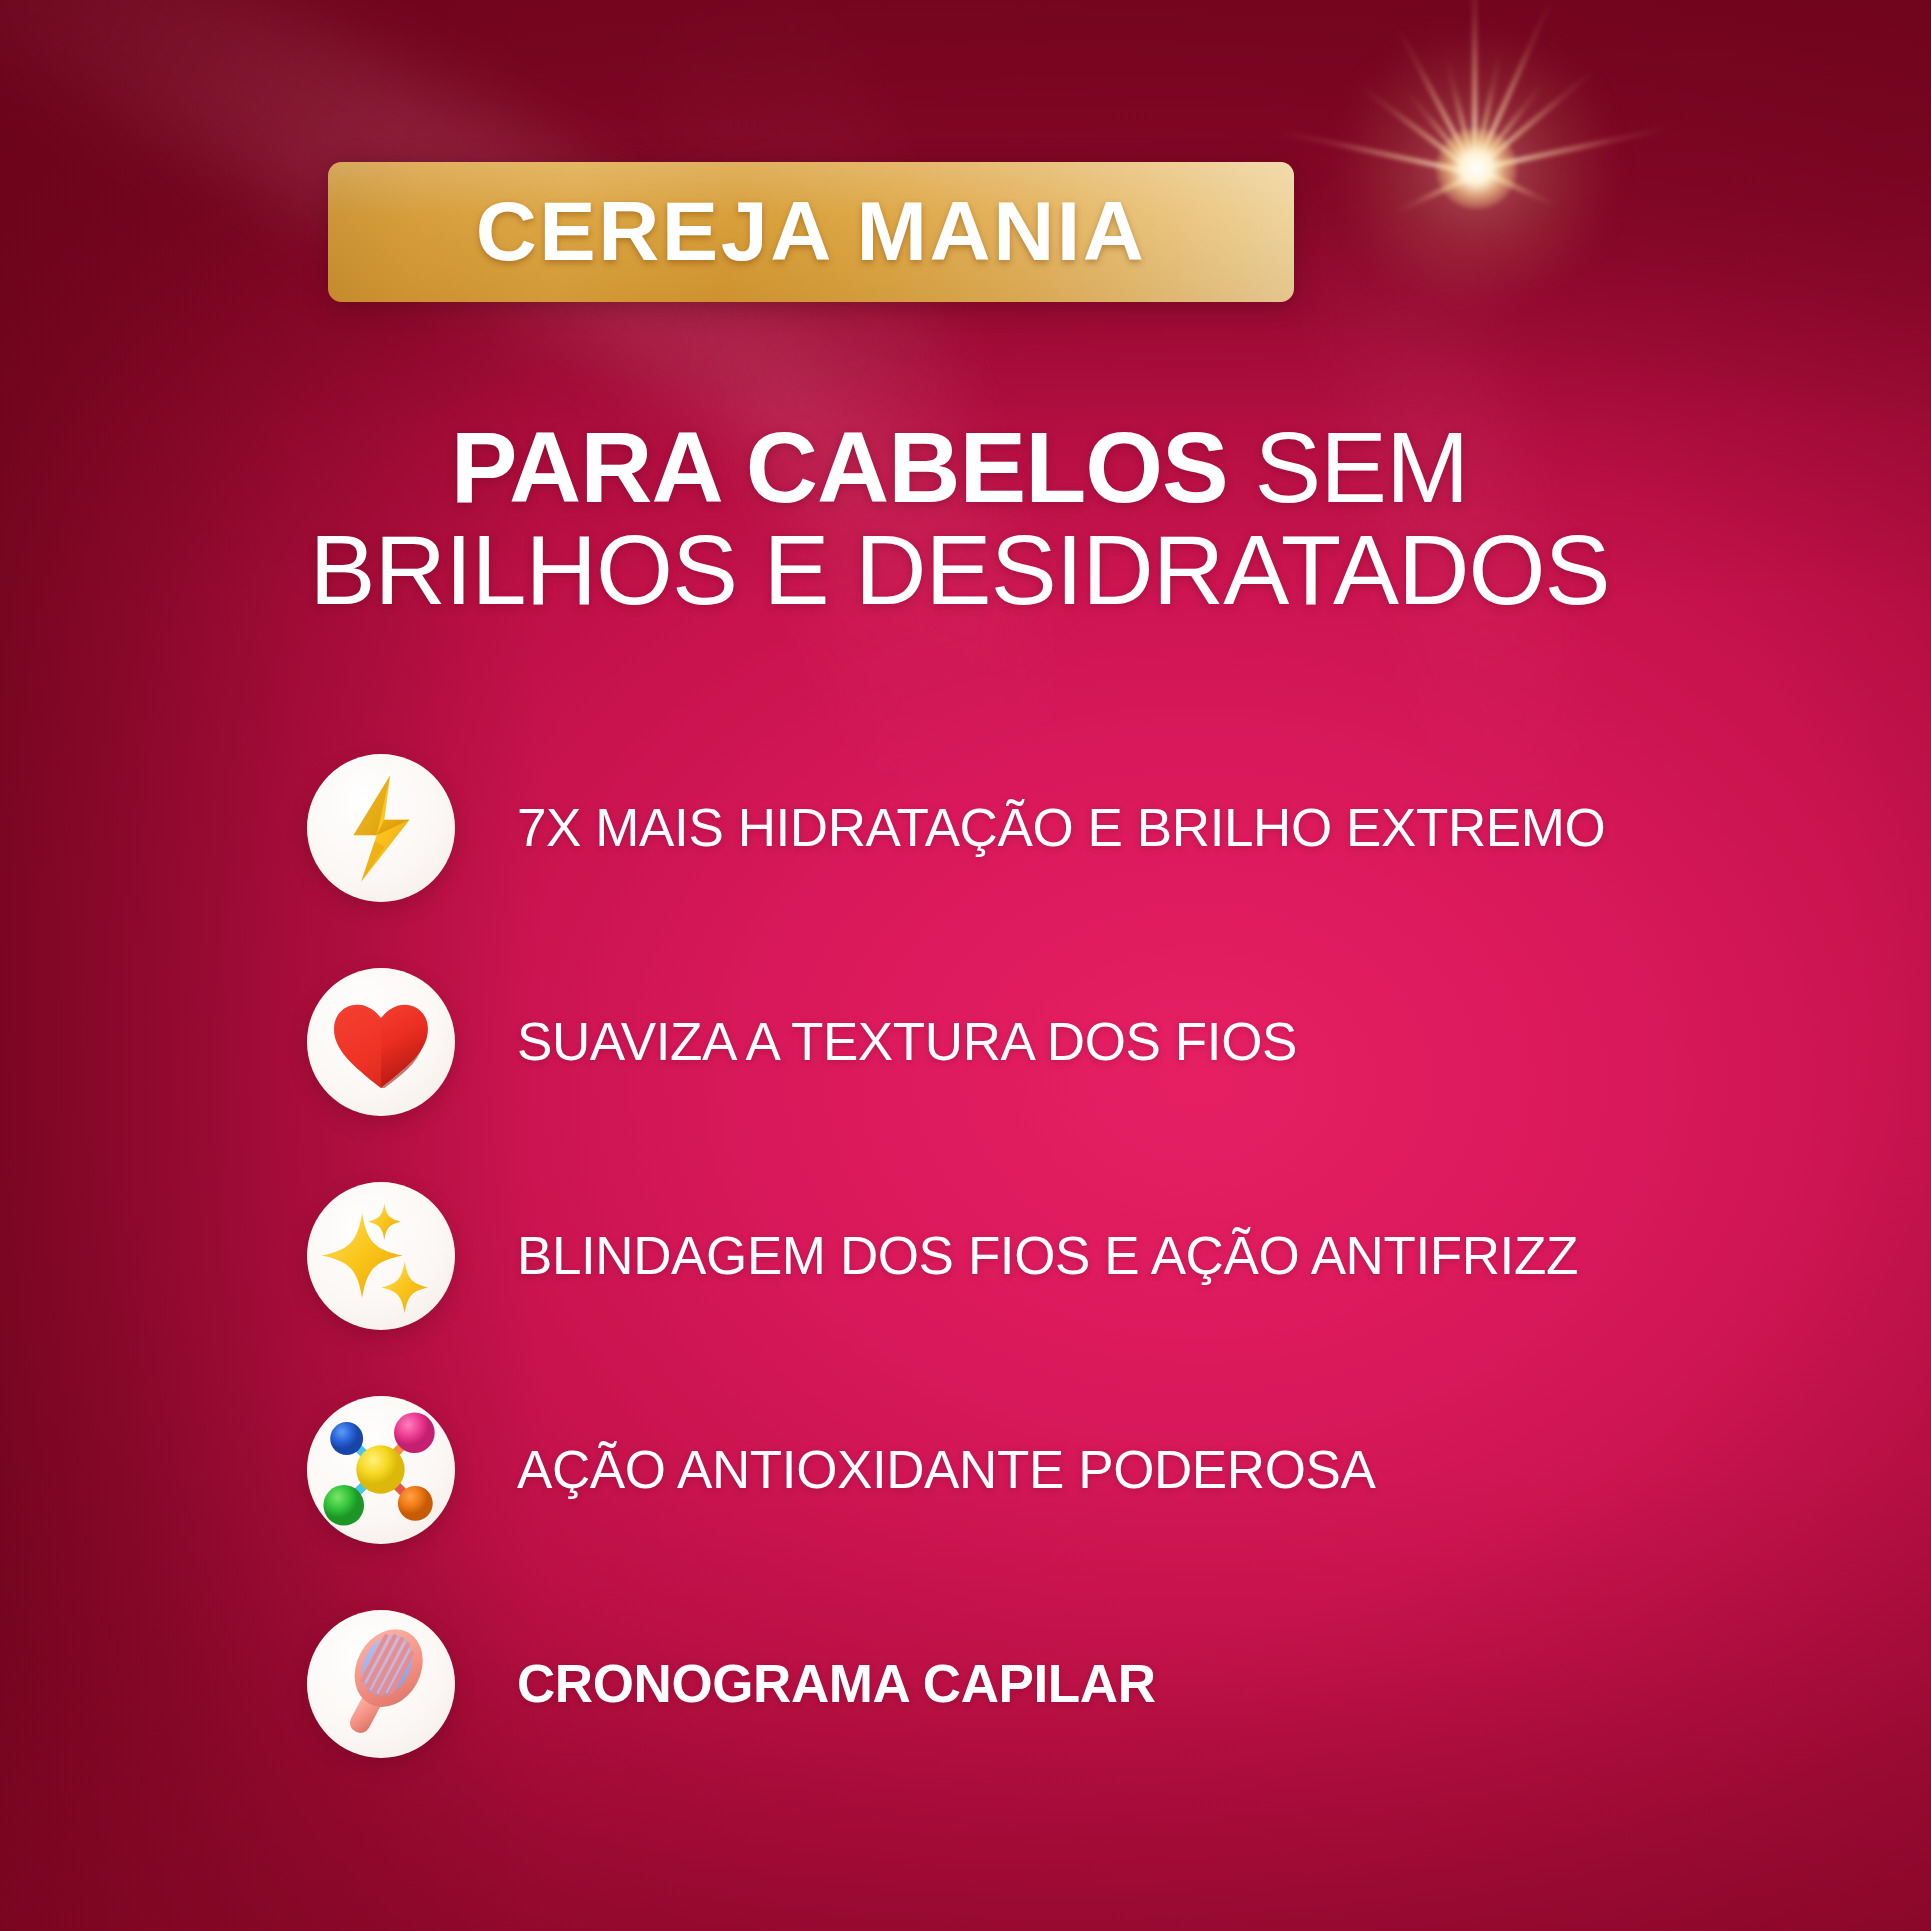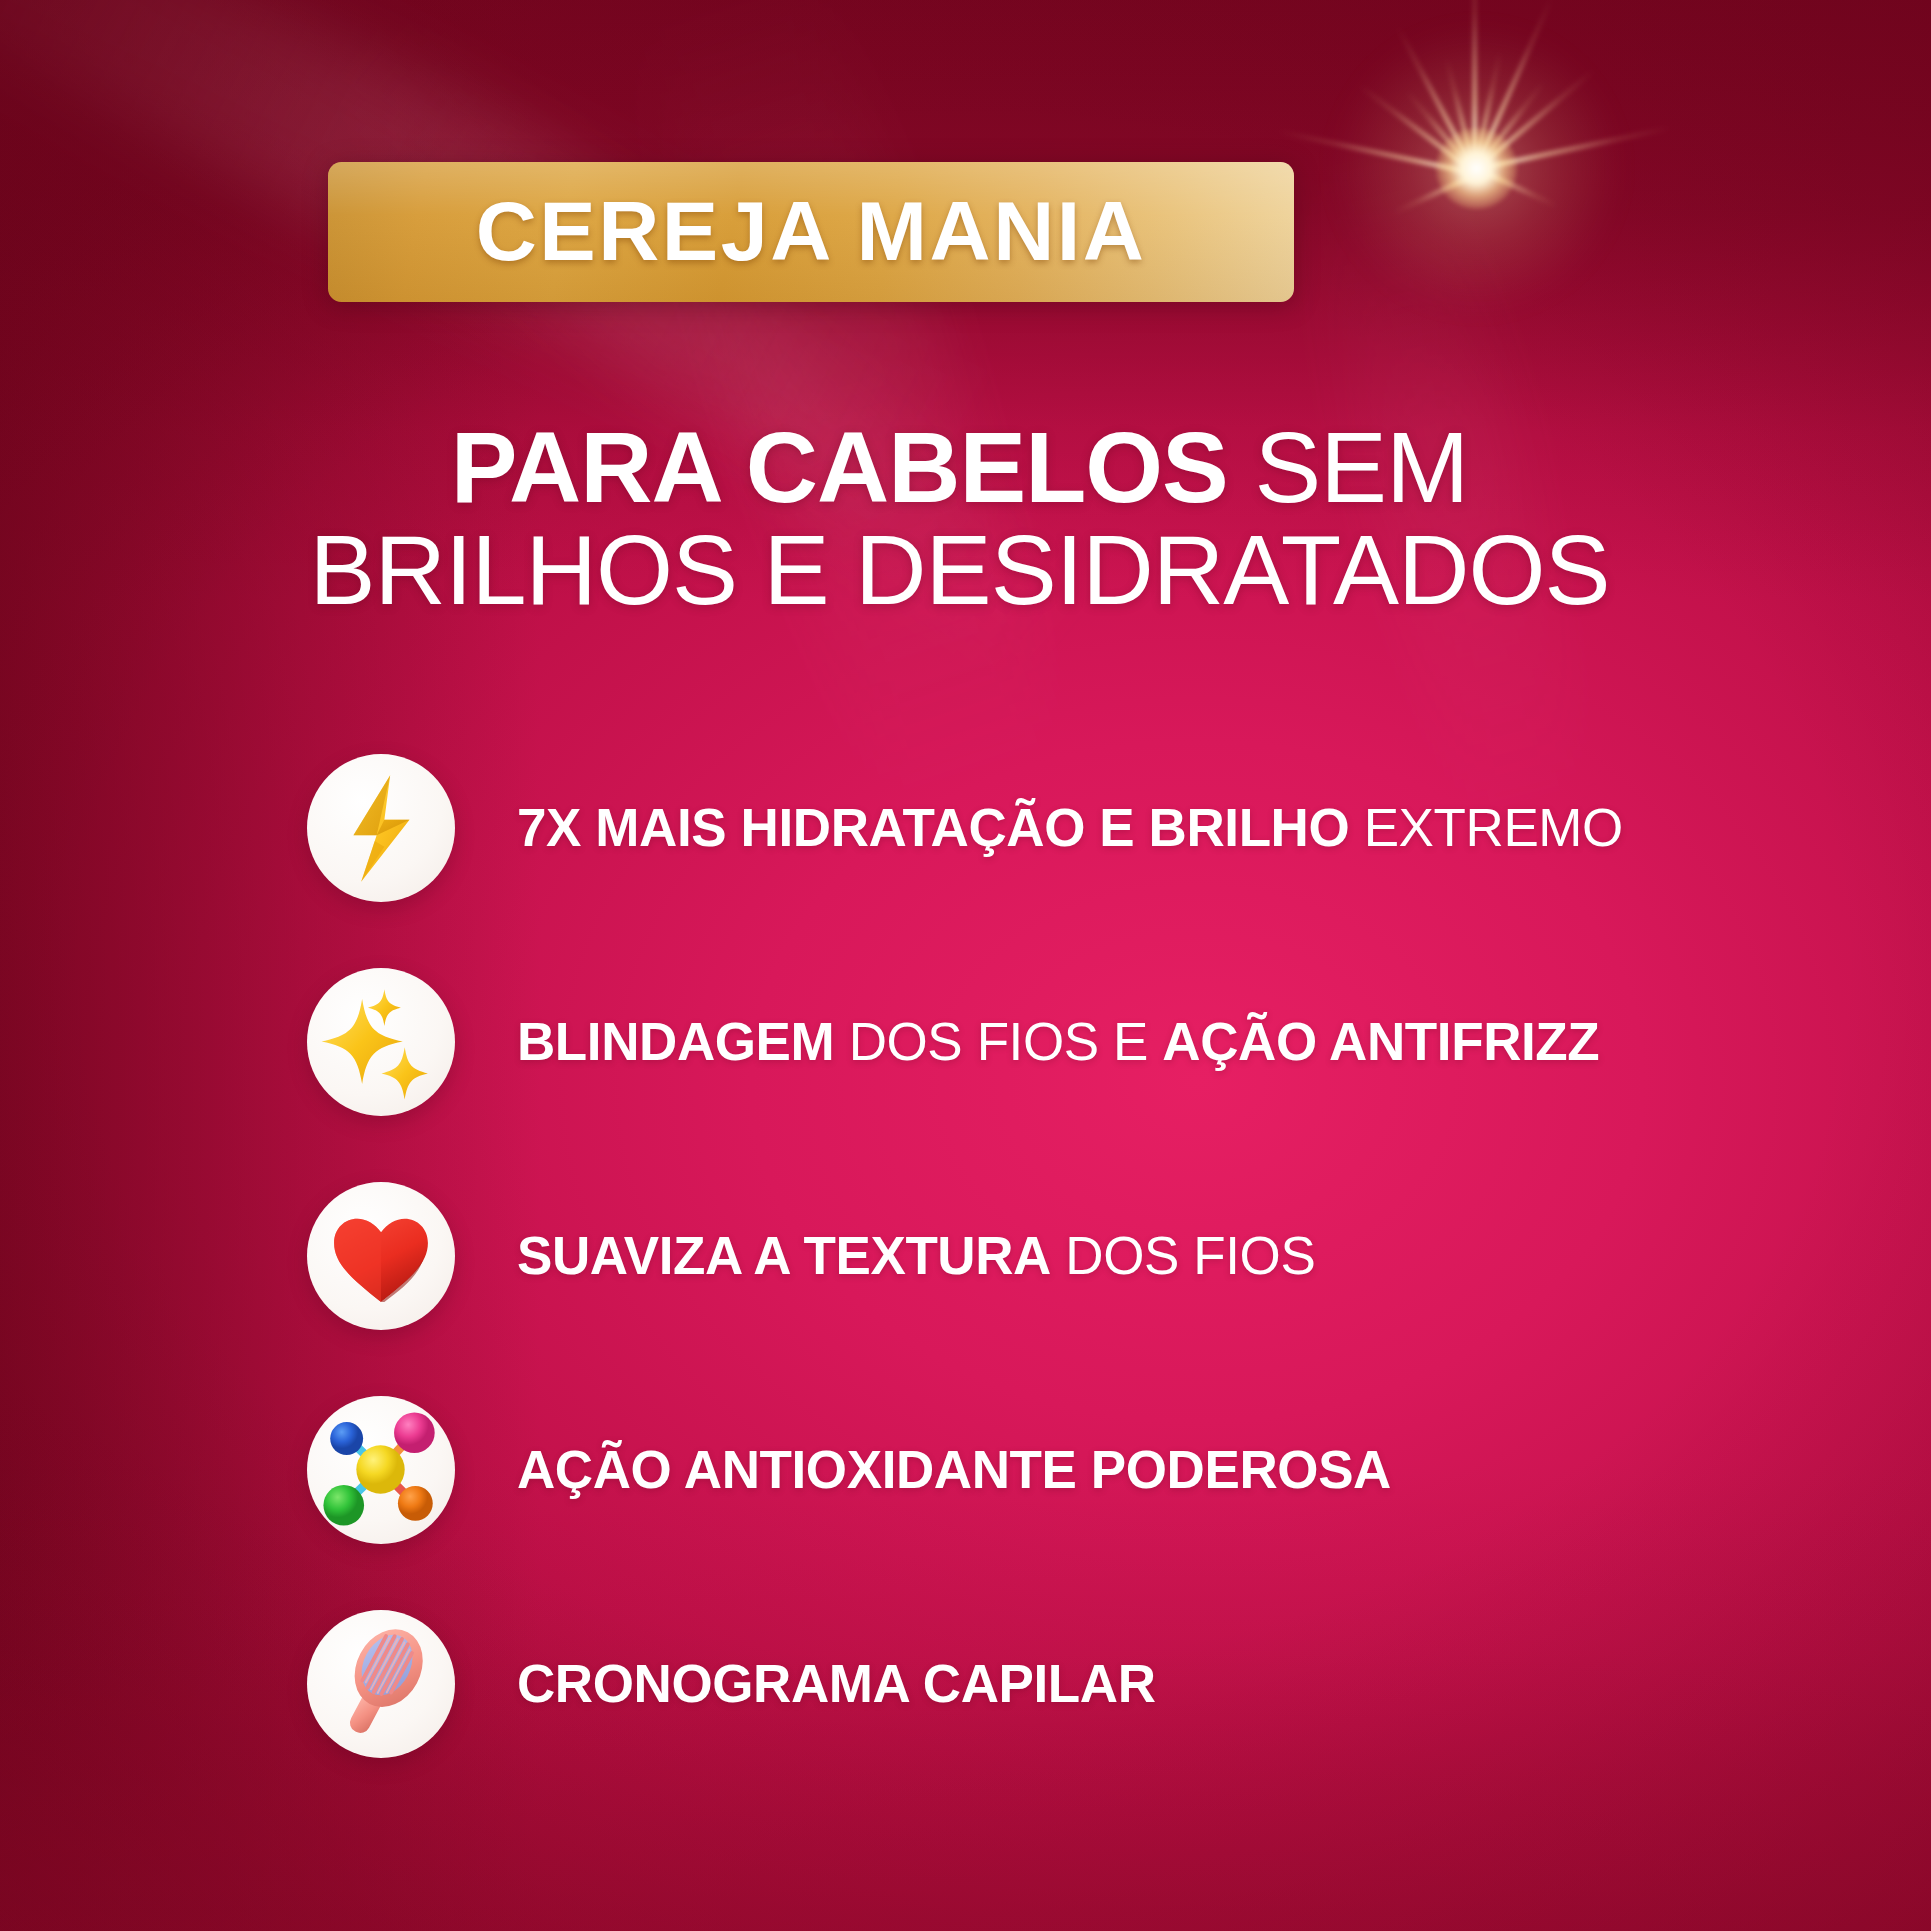--- a/index.html
+++ b/index.html
@@ -146,21 +146,21 @@
   .icon-circle svg{ display:block; }
 
   .benefit-text{
     margin-left:62px;
     color:#ffffff;
     font-size:53px;
     line-height:1.14;
     letter-spacing:-0.4px;
     text-shadow:0 1.9px 6.8px rgba(90,0,26,0.25);
   }
-  .b-strong{ font-weight:700; }
+  .b-strong{ font-weight:400; }
   .b-light{ font-weight:400;margin-top:11px; }
   .benefit-text .line2{ display:block; font-weight:700; }
 </style>
 </head>
 <body>
 
 <div id="poster">
 
   <div class="bg-base"></div>
   <div class="bg-topdark"></div>
@@ -222,50 +222,50 @@
           <path d="M56 132 L70 90 L80 96 Z" fill="#e09c05" opacity="0.4"></path>
         </svg>
       </div>
       <div class="benefit-text"><span class="b-strong">7X MAIS HIDRATAÇÃO E BRILHO</span><span class="b-light"> EXTREMO</span></div>
     </div>
 
     <div class="benefit">
       <div class="icon-circle">
         <svg width="148" height="148" viewBox="0 0 153 153" aria-hidden="true">
           <defs>
+            <linearGradient id="heartA" x1="0" y1="0" x2="0.6" y2="1">
+              <stop offset="0%" stop-color="#f94a3a"></stop>
+                <stop offset="60%" stop-color="#ea2d20"></stop>
+                <stop offset="100%" stop-color="#b71a12"></stop>
+            </linearGradient>
+          </defs>
+          <path d="M76.5 124 C46 100 28 84 28 63 C28 48 39 38 52 38 C61 38 70 43 76.5 52 C83 43 92 38 101 38 C114 38 125 48 125 63 C125 84 107 100 76.5 124 Z" fill="url(#heartA)"></path>
+          <path d="M76.5 52 L76.5 124 C46 100 28 84 28 63 C28 48 39 38 52 38 C61 38 70 43 76.5 52 Z" fill="#f2392a" opacity="0.55"></path>
+          <path d="M76.5 124 C98 107 113 94 120 80 C113 100 98 110 80 124 Z" fill="#8f1109" opacity="0.55"></path>
+        </svg>
+      </div>
+      <div class="benefit-text"><span class="b-strong">SUAVIZA A TEXTURA</span><span class="b-light"> DOS FIOS</span></div>
+    </div>
+
+    <div class="benefit">
+      <div class="icon-circle">
+        <svg width="148" height="148" viewBox="0 0 153 153" aria-hidden="true">
+          <defs>
             <linearGradient id="spkA" x1="0" y1="0" x2="1" y2="1">
               <stop offset="0%" stop-color="#ffe066"></stop>
                 <stop offset="50%" stop-color="#fac419"></stop>
                 <stop offset="100%" stop-color="#e8a40a"></stop>
             </linearGradient>
           </defs>
           <path d="M57 32 C62 62 70 70 99 76 C70 82 62 90 57 120 C52 90 44 82 15 76 C44 70 52 62 57 32 Z" fill="url(#spkA)"></path>
           <path d="M101 82 C104 100 108 105 125 109 C108 113 104 118 101 136 C98 118 94 113 77 109 C94 105 98 100 101 82 Z" fill="url(#spkA)"></path>
           <path d="M80 22 C82 35 85 38 97 41 C85 44 82 47 80 60 C78 47 75 44 63 41 C75 38 78 35 80 22 Z" fill="url(#spkA)"></path>
         </svg>
       </div>
       <div class="benefit-text"><span class="b-strong">BLINDAGEM</span><span class="b-light"> DOS FIOS E </span><span class="b-strong">AÇÃO ANTIFRIZZ</span></div>
-    </div>
-
-    <div class="benefit">
-      <div class="icon-circle">
-        <svg width="148" height="148" viewBox="0 0 153 153" aria-hidden="true">
-          <defs>
-            <linearGradient id="heartA" x1="0" y1="0" x2="0.6" y2="1">
-              <stop offset="0%" stop-color="#f94a3a"></stop>
-                <stop offset="60%" stop-color="#ea2d20"></stop>
-                <stop offset="100%" stop-color="#b71a12"></stop>
-            </linearGradient>
-          </defs>
-          <path d="M76.5 124 C46 100 28 84 28 63 C28 48 39 38 52 38 C61 38 70 43 76.5 52 C83 43 92 38 101 38 C114 38 125 48 125 63 C125 84 107 100 76.5 124 Z" fill="url(#heartA)"></path>
-          <path d="M76.5 52 L76.5 124 C46 100 28 84 28 63 C28 48 39 38 52 38 C61 38 70 43 76.5 52 Z" fill="#f2392a" opacity="0.55"></path>
-          <path d="M76.5 124 C98 107 113 94 120 80 C113 100 98 110 80 124 Z" fill="#8f1109" opacity="0.55"></path>
-        </svg>
-      </div>
-      <div class="benefit-text"><span class="b-strong">SUAVIZA A TEXTURA</span><span class="b-light"> DOS FIOS</span></div>
     </div>
 
     <div class="benefit">
       <div class="icon-circle">
         <svg width="148" height="148" viewBox="0 0 153 153" aria-hidden="true">
           <defs>
             <radialGradient id="mY" cx="35%" cy="30%">
                 <stop offset="0%" stop-color="#fff27a"></stop>
                 <stop offset="60%" stop-color="#f5d823"></stop>
                 <stop offset="100%" stop-color="#dcb80a"></stop>

